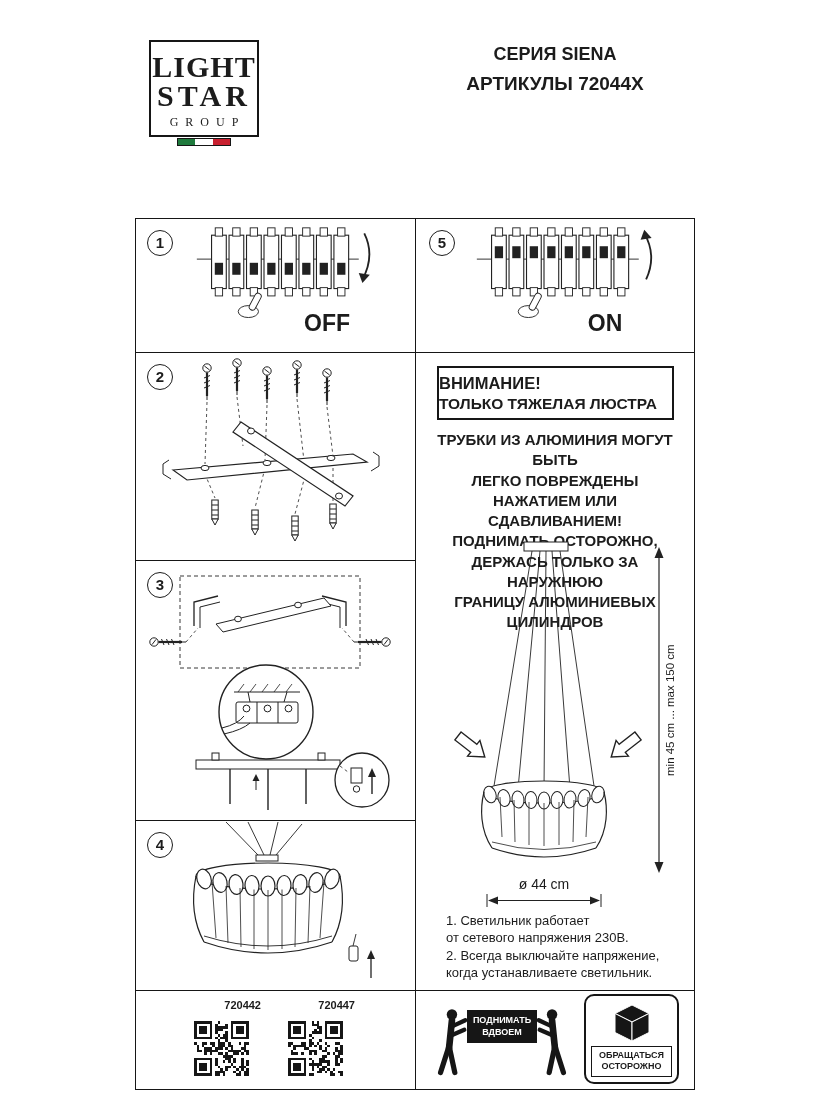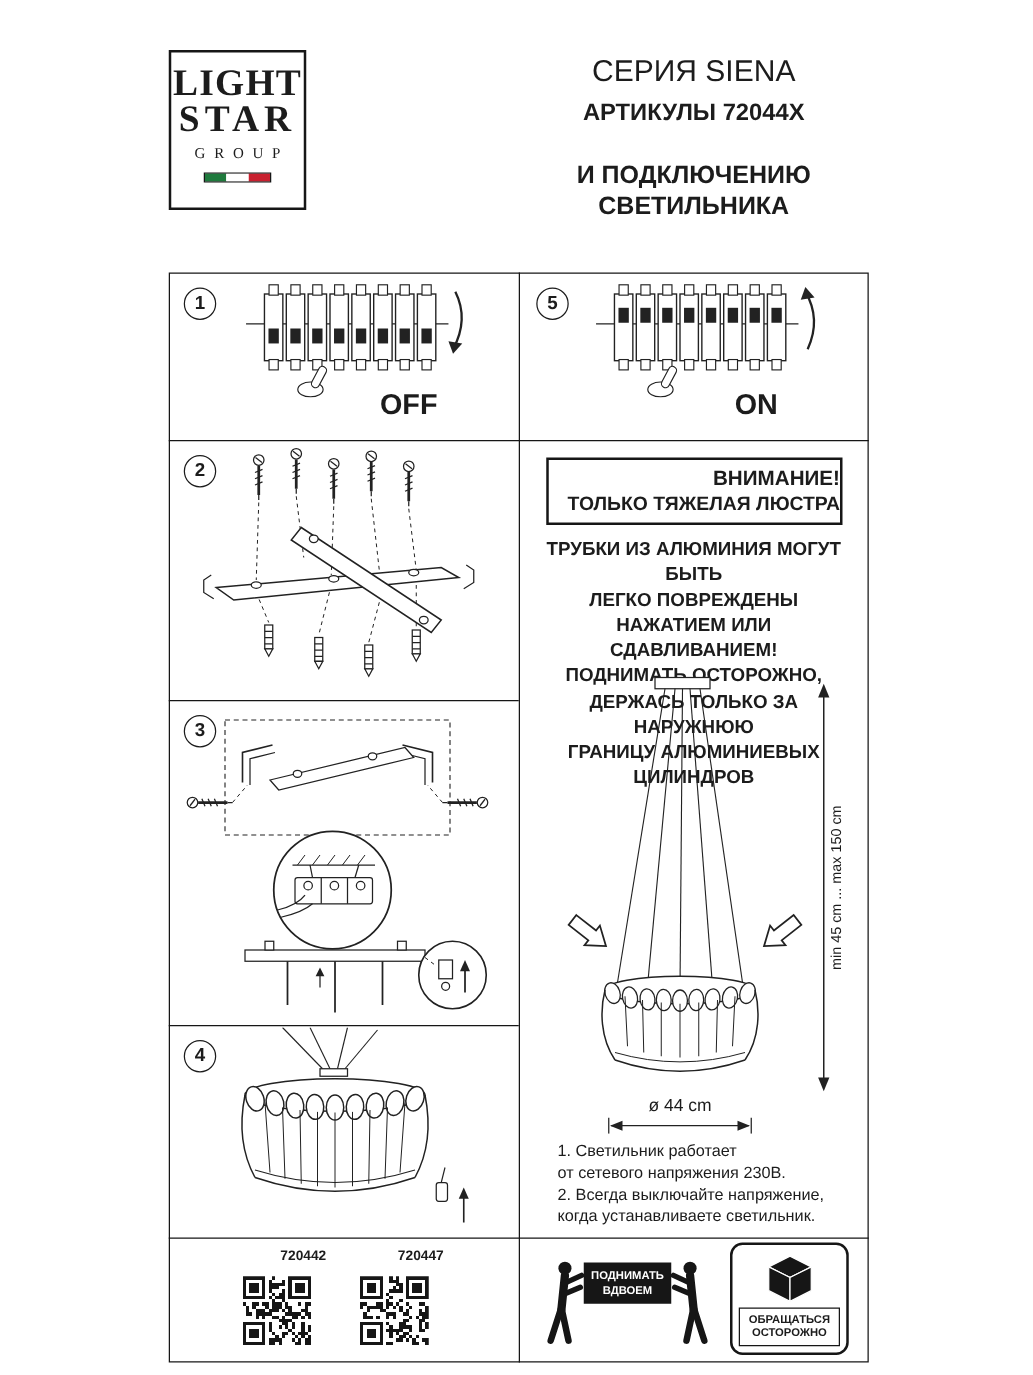--- a/index.html
+++ b/index.html
@@ -14,29 +14,29 @@
   
   .logo-box{border:2px solid #161616;text-align:center;padding-top:10px}
   .logo-word{font-family:"Liberation Serif",serif;font-weight:bold;font-size:30px;line-height:.98;letter-spacing:1px}
   .logo-word.star{letter-spacing:4px}
   .logo-group{font-family:"Liberation Serif",serif;font-size:12px;letter-spacing:7px;margin-top:4px;text-indent:7px}
   .logo-flag{width:54px;height:8px;margin:8px auto 0;display:flex;border:1px solid #161616}
   .logo-flag span{flex:1}
 
   
   .hdr{text-align:center}
-  .h-series{font-size:24px;font-weight:normal}
+  .h-series{font-size:18px;font-weight:bold}
   .h-articles{font-size:19px;font-weight:bold;margin-top:8px}
   .h-title{font-size:20px;font-weight:bold;margin-top:26px;line-height:1.25}
 
   .step-circle{width:26px;height:26px;border:1.5px solid #1c1c1c;border-radius:50%;
                text-align:center;line-height:23px;font-size:15px;font-weight:bold;background:#fff}
   .switch-label{font-size:23px;font-weight:bold;text-align:center}
 
-  .warn-box{border:2px solid #161616;text-align:right;padding-top:6px}
+  .warn-box{border:2px solid #161616;text-align:left;padding-top:6px}
   .warn-t1{font-size:16.5px;font-weight:bold}
   .warn-t2{font-size:15.5px;font-weight:bold;margin-top:2px}
   .warn-body{font-size:15px;font-weight:bold;text-align:center;line-height:1.35}
 
   .vtext{writing-mode:vertical-rl;transform:rotate(180deg);font-size:11.5px;text-align:center}
   .dia-label{font-size:14px;text-align:center}
   .notes{font-size:13px;line-height:1.34}
 
   .code-label{font-size:11px;font-weight:bold;text-align:right}
   .qr{background:#fff}
@@ -80,36 +80,35 @@
       <circle cx="19" cy="9" r="5.5" fill="#161616"></circle>
       <path d="M19,15 L16,44" stroke="#161616" stroke-width="7" stroke-linecap="round" fill="none"></path>
       <path d="M18,22 L33,15" stroke="#161616" stroke-width="4.5" stroke-linecap="round" fill="none"></path>
       <path d="M18,31 L32,25" stroke="#161616" stroke-width="4.5" stroke-linecap="round" fill="none"></path>
       <path d="M16,42 L7,70" stroke="#161616" stroke-width="5.5" stroke-linecap="round" fill="none"></path>
       <path d="M16,42 L22,70" stroke="#161616" stroke-width="5.5" stroke-linecap="round" fill="none"></path>
     </g>
   </defs>
 </svg>
 
-<div class="abs logo-box" style="left:135px;top:40px;width:110px;height:128px">
+<div class="abs logo-box" style="left:149px;top:40px;width:110px;height:97px">
   <div class="logo-word">LIGHT</div>
   <div class="logo-word star">STAR</div>
   <div class="logo-group">GROUP</div>
   <div class="logo-flag">
     <span style="background: rgb(31, 122, 61);"></span>
     <span style="background: rgb(255, 255, 255);"></span>
     <span style="background: rgb(200, 32, 47);"></span>
   </div>
 </div>
 
 <div class="abs hdr" style="left:415px;top:44px;width:280px">
   <div class="h-series">СЕРИЯ SIENA</div>
   <div class="h-articles">АРТИКУЛЫ 72044X</div>
   <div class="h-title">
-    <div>И ПОДКЛЮЧЕНИЮ СВЕТИЛЬНИКА</div>
   </div>
 </div>
 
 <div class="abs" style="left:135px;top:218px;width:560px;height:872px;border:1.5px solid #161616"></div>
 <div class="line" style="left:415px;top:218px;width:1px;height:872px"></div>
 <div class="line" style="left:135px;top:352px;width:560px;height:1px"></div>
 <div class="line" style="left:135px;top:560px;width:280px;height:1px"></div>
 <div class="line" style="left:135px;top:820px;width:280px;height:1px"></div>
 <div class="line" style="left:135px;top:990px;width:560px;height:1px"></div>
 

